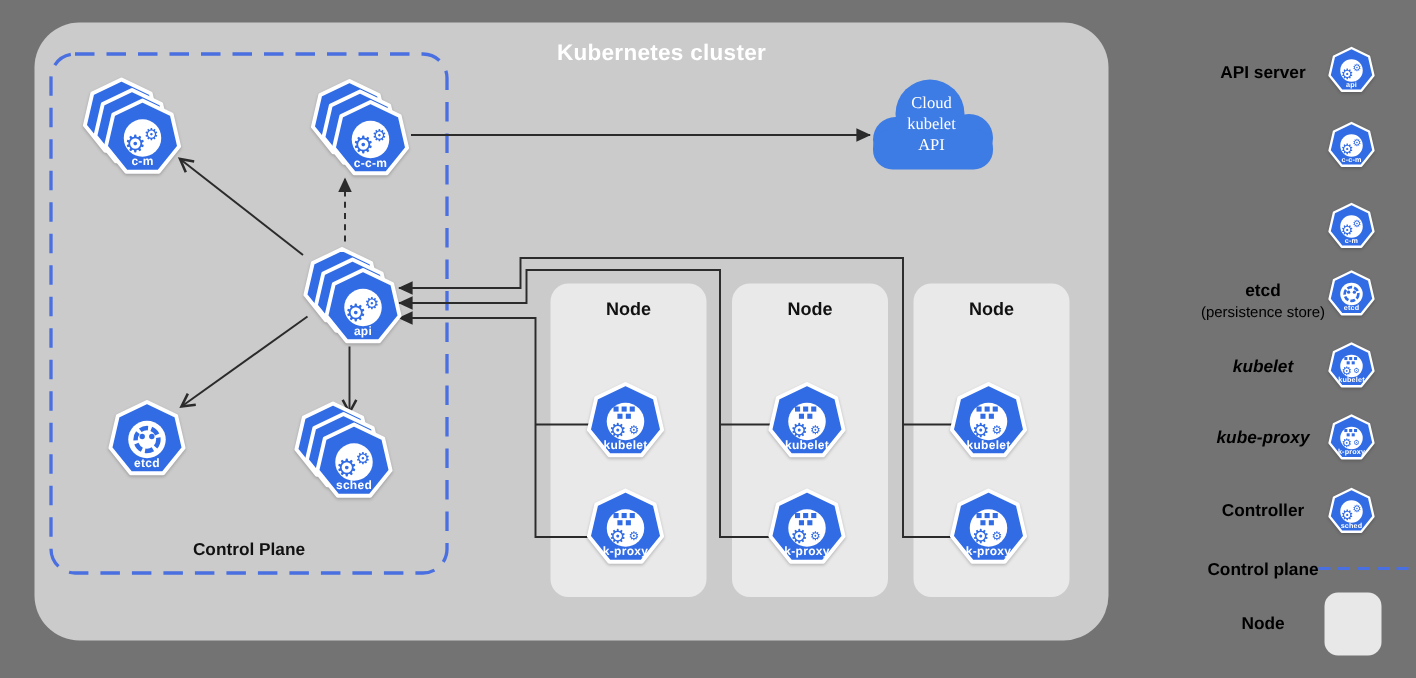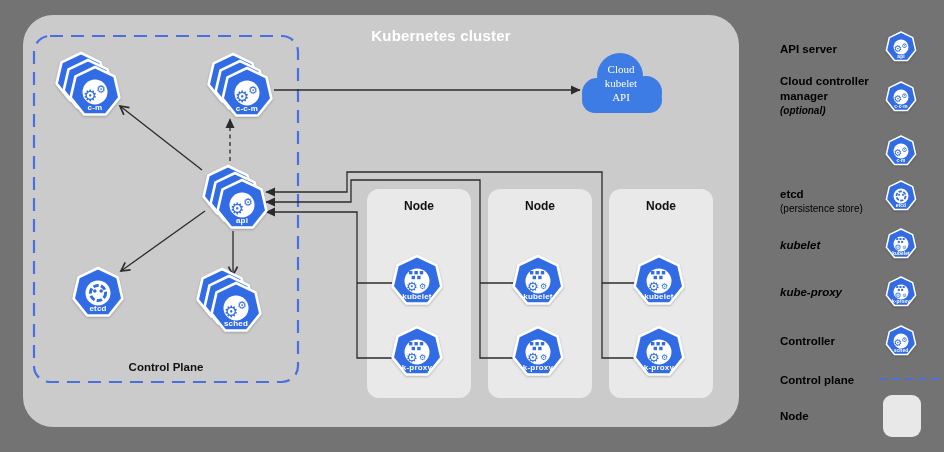--- a/index.html
+++ b/index.html
@@ -15,21 +15,21 @@
   svg{overflow:visible;}
   .icon{position:absolute;z-index:4;filter:drop-shadow(0 1px 1px rgba(0,0,0,.22));}
   .ic-label{fill:#fff;font-size:8px;font-weight:600;text-anchor:middle;
             font-family:"Liberation Sans",sans-serif;letter-spacing:.2px;}
   .g-gear{fill:#326CE5;font-family:"DejaVu Sans",sans-serif;}
   #cp-label{left:96px;top:361px;width:140px;text-align:center;font-weight:bold;
             font-size:11.5px;color:#111;z-index:4;}
   #cloud-text{left:577px;top:62px;width:88px;text-align:center;color:#fff;
               font-size:11px;line-height:14px;z-index:4;font-family:Liberation Serif, serif;}
   #legend{left:760px;top:0;width:184px;height:452px;z-index:4;}
-  .lg-label{position:absolute;right:64px;width:100px;text-align:left;font-weight:bold;
+  .lg-label{position:absolute;right:52px;width:100px;text-align:center;font-weight:bold;
             font-size:11.5px;line-height:15px;color:#000;}
   .lg-sub{font-size:10px;font-weight:600;font-style:italic;line-height:13px;}
   .lg-sub2{font-size:10px;font-weight:400;font-style:normal;line-height:13px;}
   .italic{font-style:italic;}
   .lg-icon{position:absolute;left:123px;filter:drop-shadow(0 1px 1px rgba(0,0,0,.2));}
   #lg-node-swatch{left:123px;top:395px;width:38px;height:42px;background:#e8e8e8;border-radius:9px;}
 </style>
 </head>
 <body>
 
@@ -189,24 +189,20 @@
 
   <div id="legend" class="abs">
 
     <div class="lg-label" style="top:42px">API server</div>
     <svg class="lg-icon" style="top:29px" width="36" height="36" viewBox="-30 -30 60 60">
       <use href="#hepta"></use>
         <use href="#glyph-gears"></use>
       <text class="ic-label" y="18">api</text>
     </svg>
 
-    <div class="lg-label" style="top:74px">
-      <span>Cloud controller manager</span>
-      <div class="lg-sub">(optional)</div>
-    </div>
     <svg class="lg-icon" style="top:79px" width="36" height="36" viewBox="-30 -30 60 60">
       <use href="#hepta"></use>
         <use href="#glyph-gears"></use>
       <text class="ic-label" y="18">c-c-m</text>
     </svg>
 
     <svg class="lg-icon" style="top:133px" width="36" height="36" viewBox="-30 -30 60 60">
       <use href="#hepta"></use>
         <use href="#glyph-gears"></use>
       <text class="ic-label" y="18">c-m</text>

